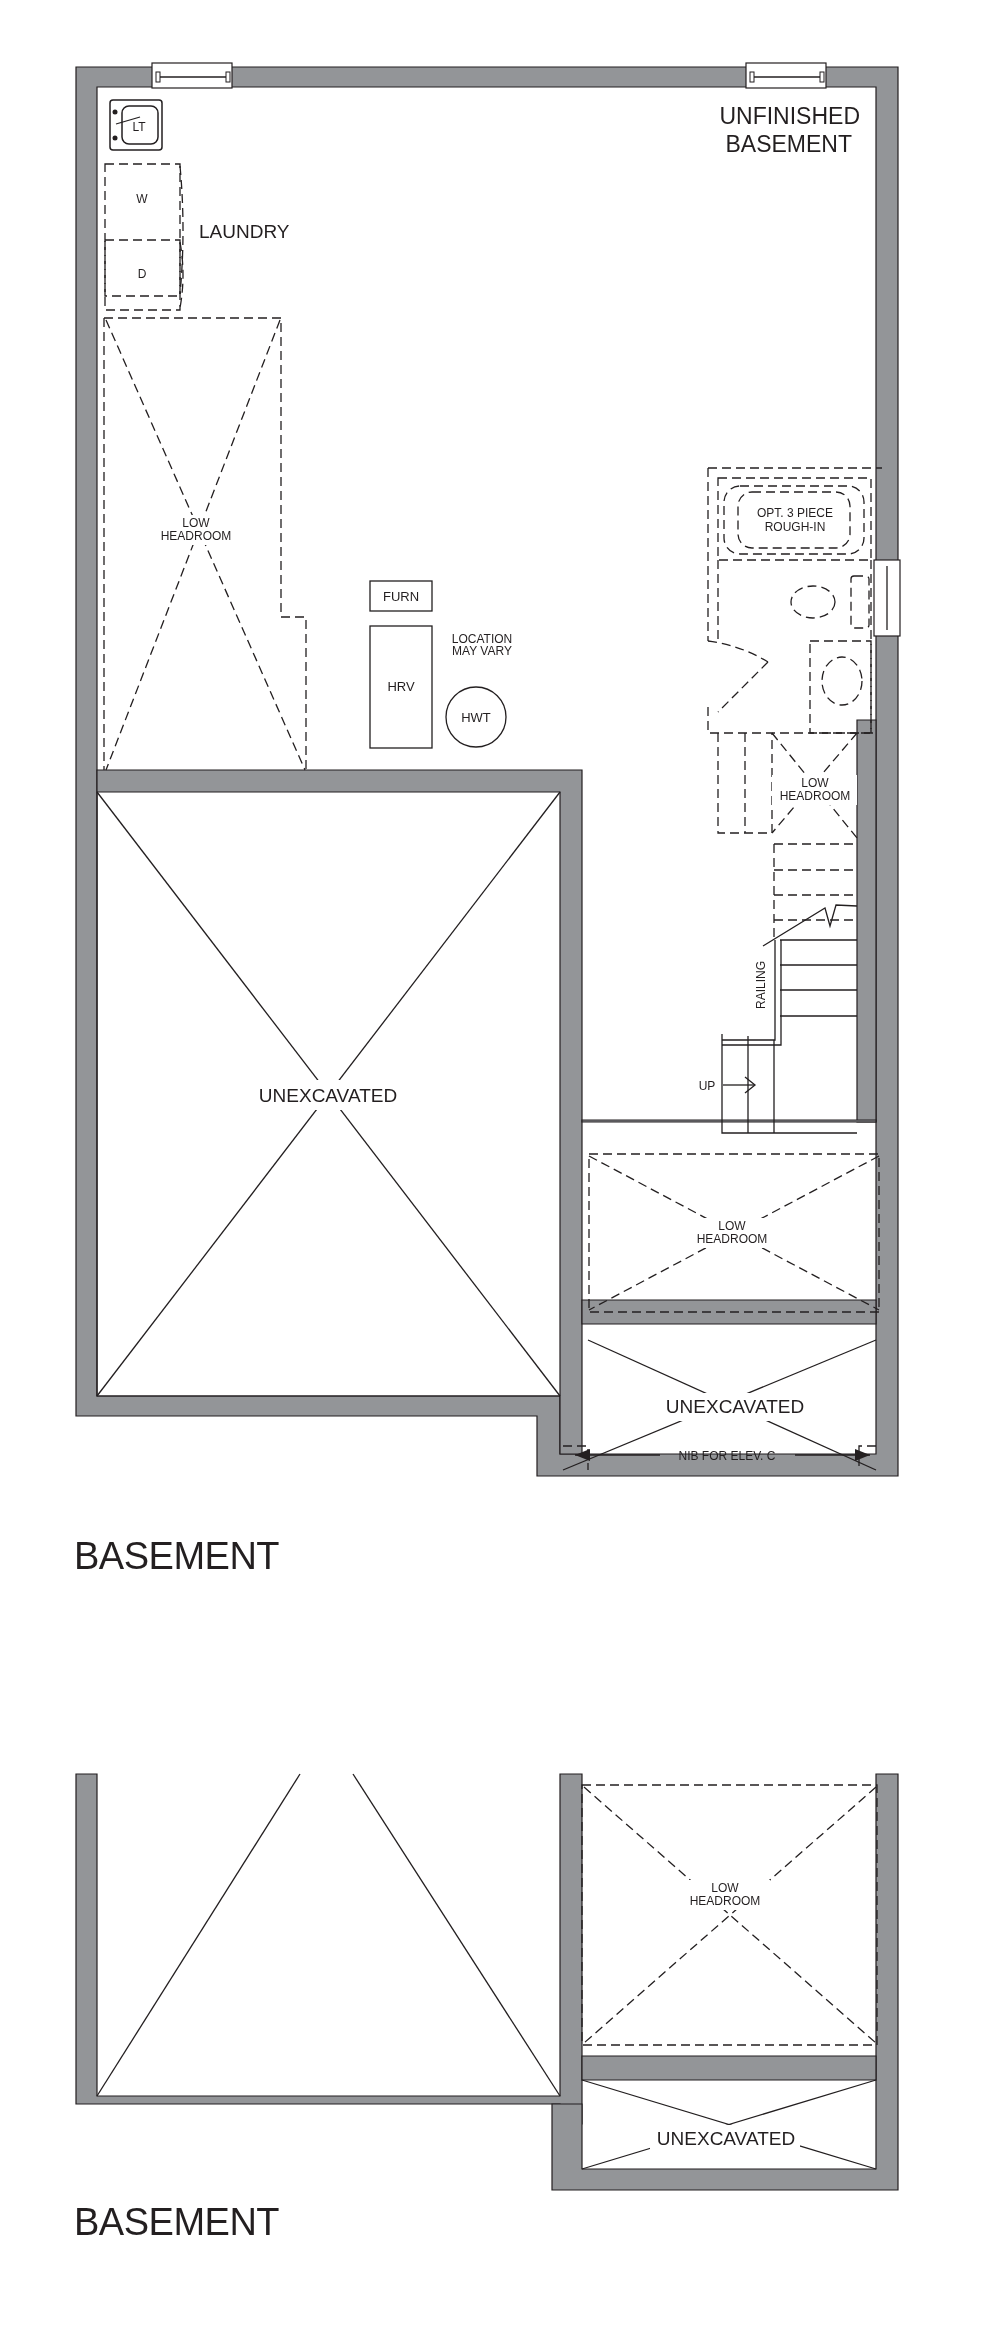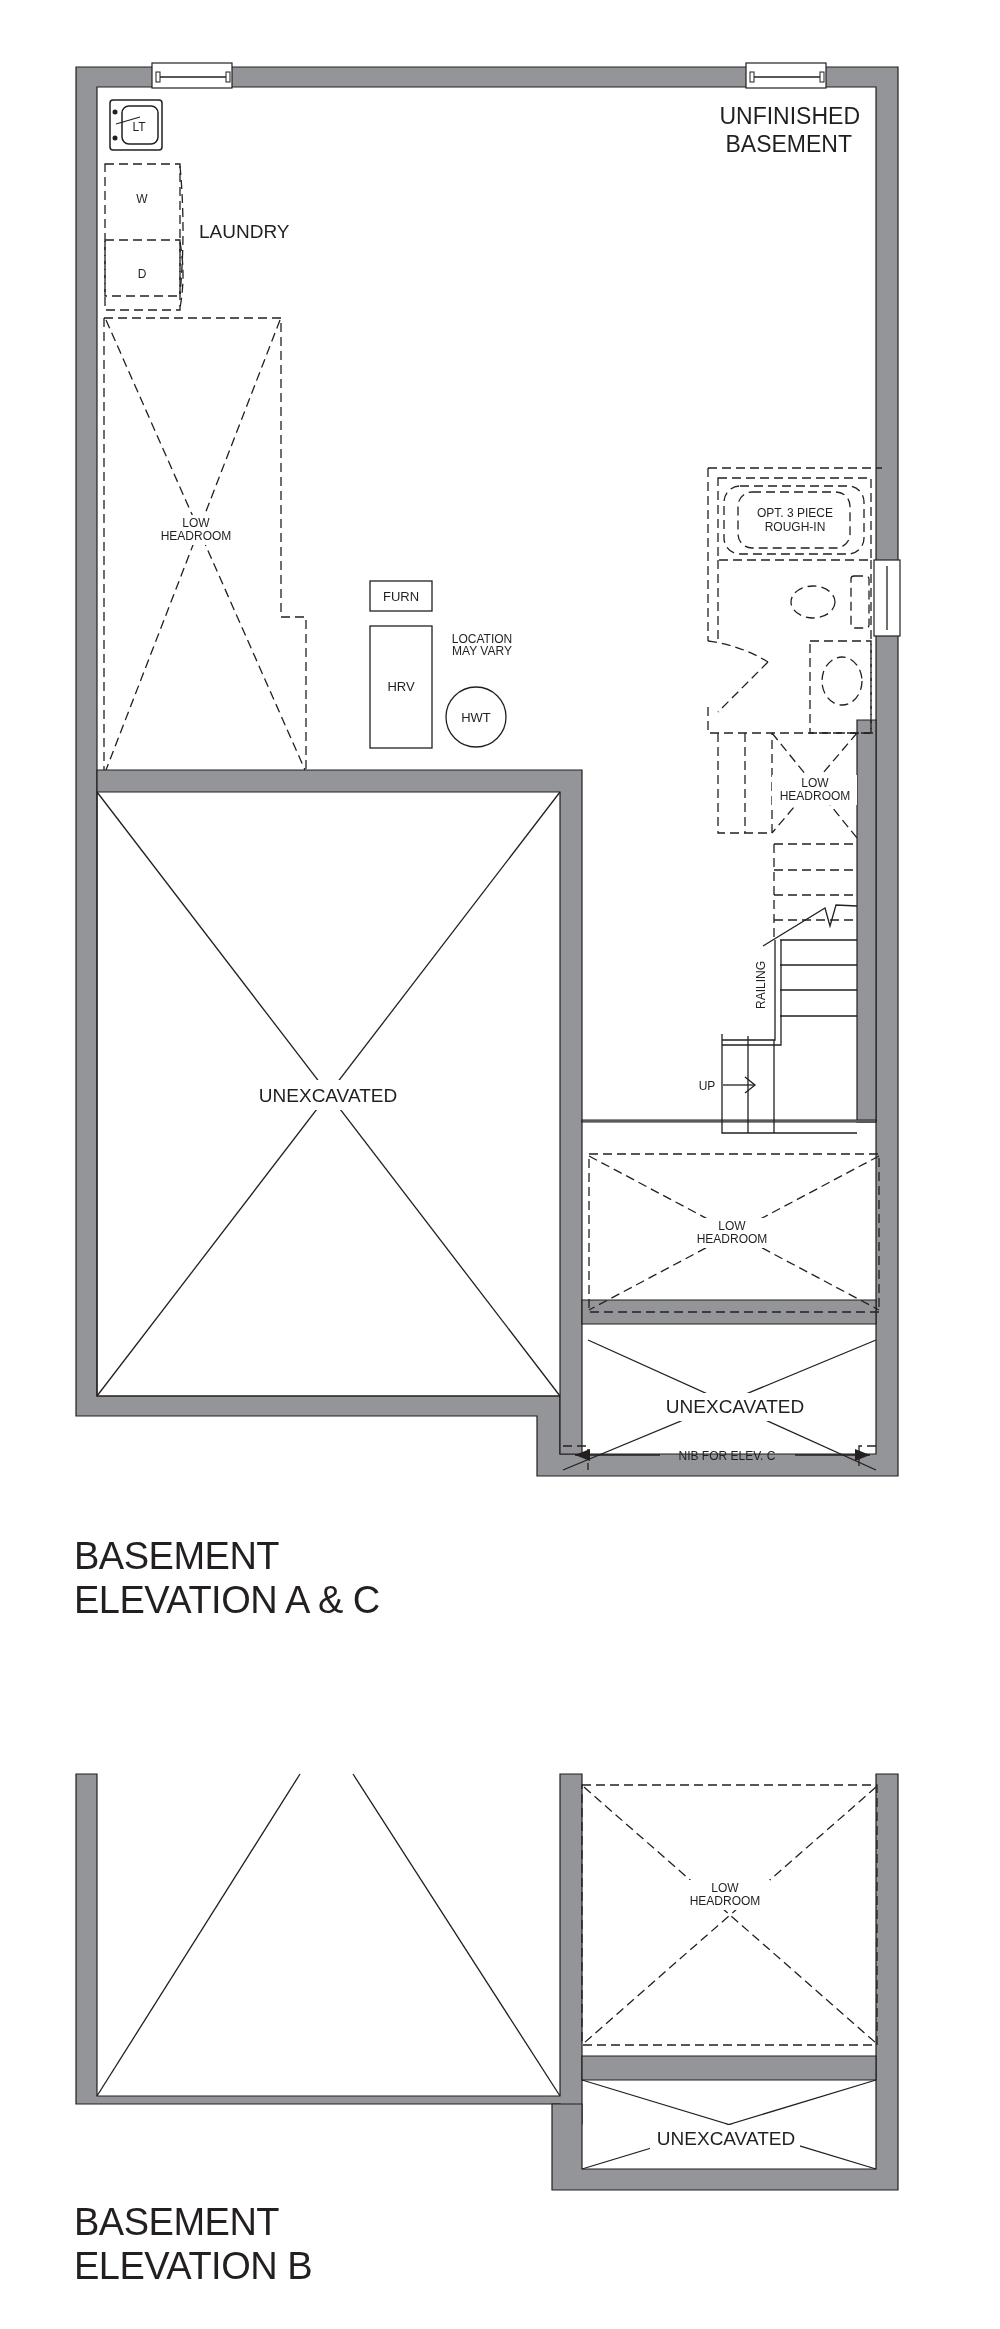--- a/index.html
+++ b/index.html
@@ -178,18 +178,16 @@
       <line class="ln" x1="582" y1="2080" x2="876" y2="2169"></line>
       <line class="ln" x1="876" y1="2080" x2="582" y2="2169"></line>
       <rect x="650" y="2125" width="150" height="28" fill="#fff"></rect>
       <text class="t" x="726" y="2145" font-size="19" text-anchor="middle">UNEXCAVATED</text>
     </g>
   </g>
 </svg>
 
 <div class="title" style="top:1534px;">
   <div>BASEMENT</div>
-  <div>ELEVATION A &amp; C</div>
 </div>
 <div class="title" style="top:2200px;">
   <div>BASEMENT</div>
-  <div>ELEVATION B</div>
 </div>
 
 </body></html>

